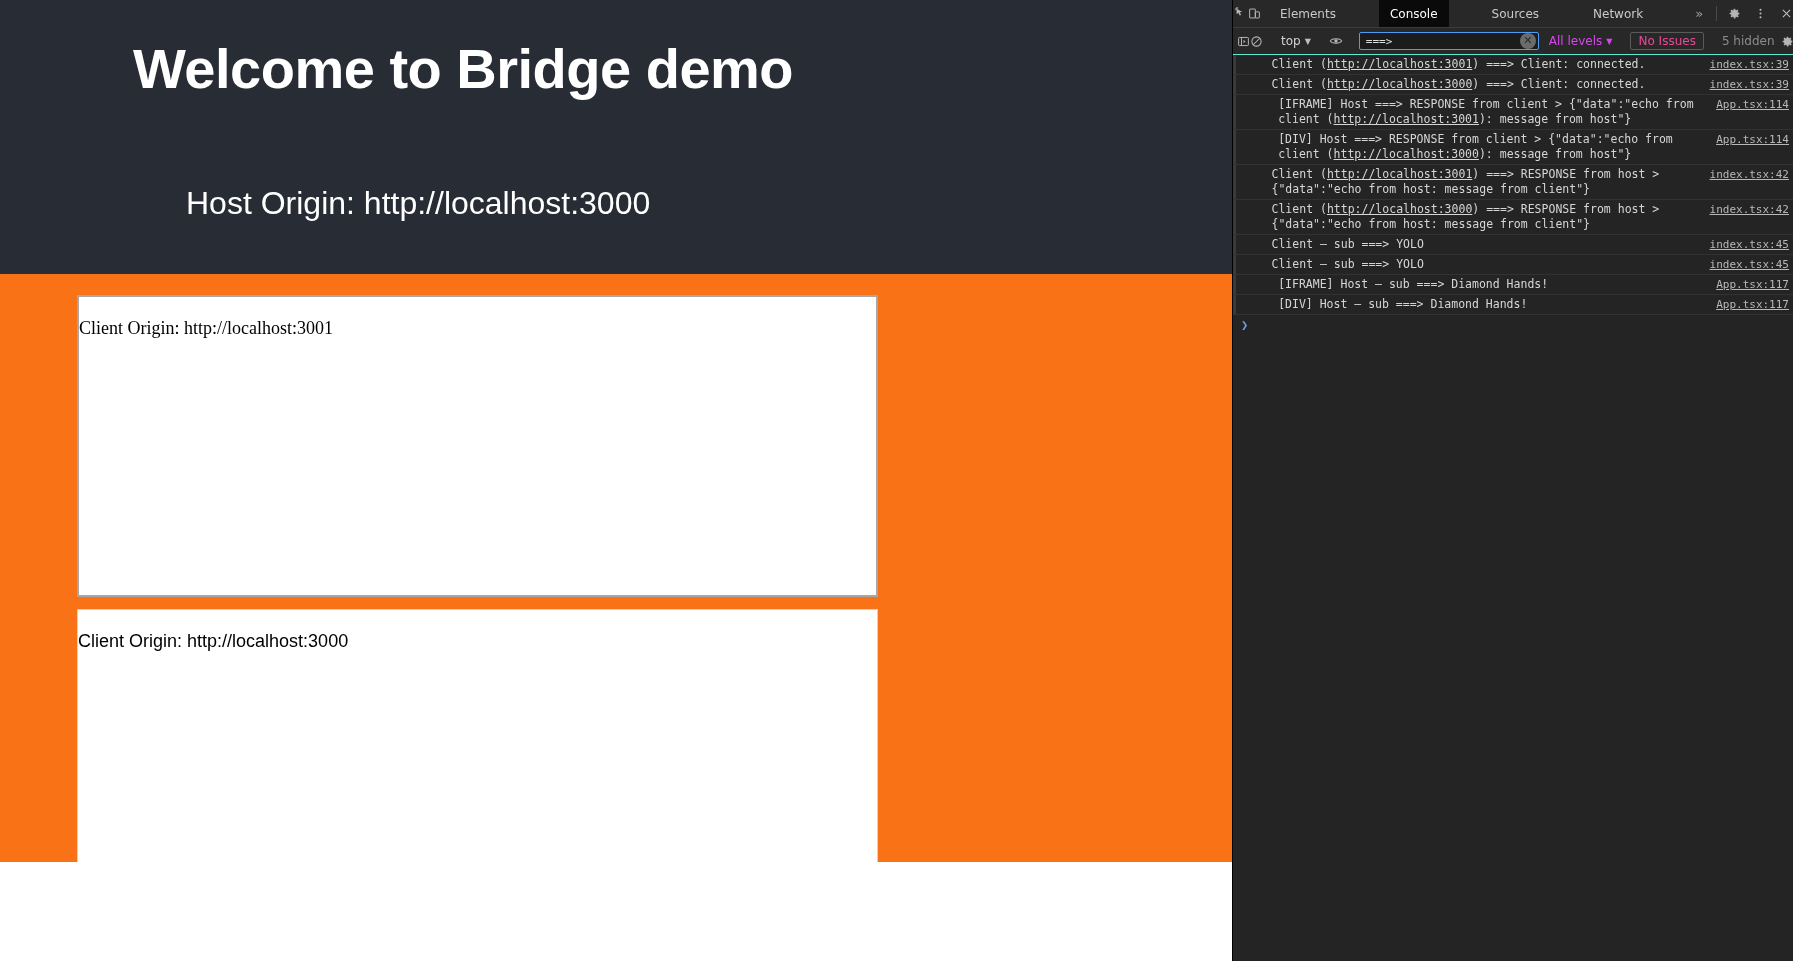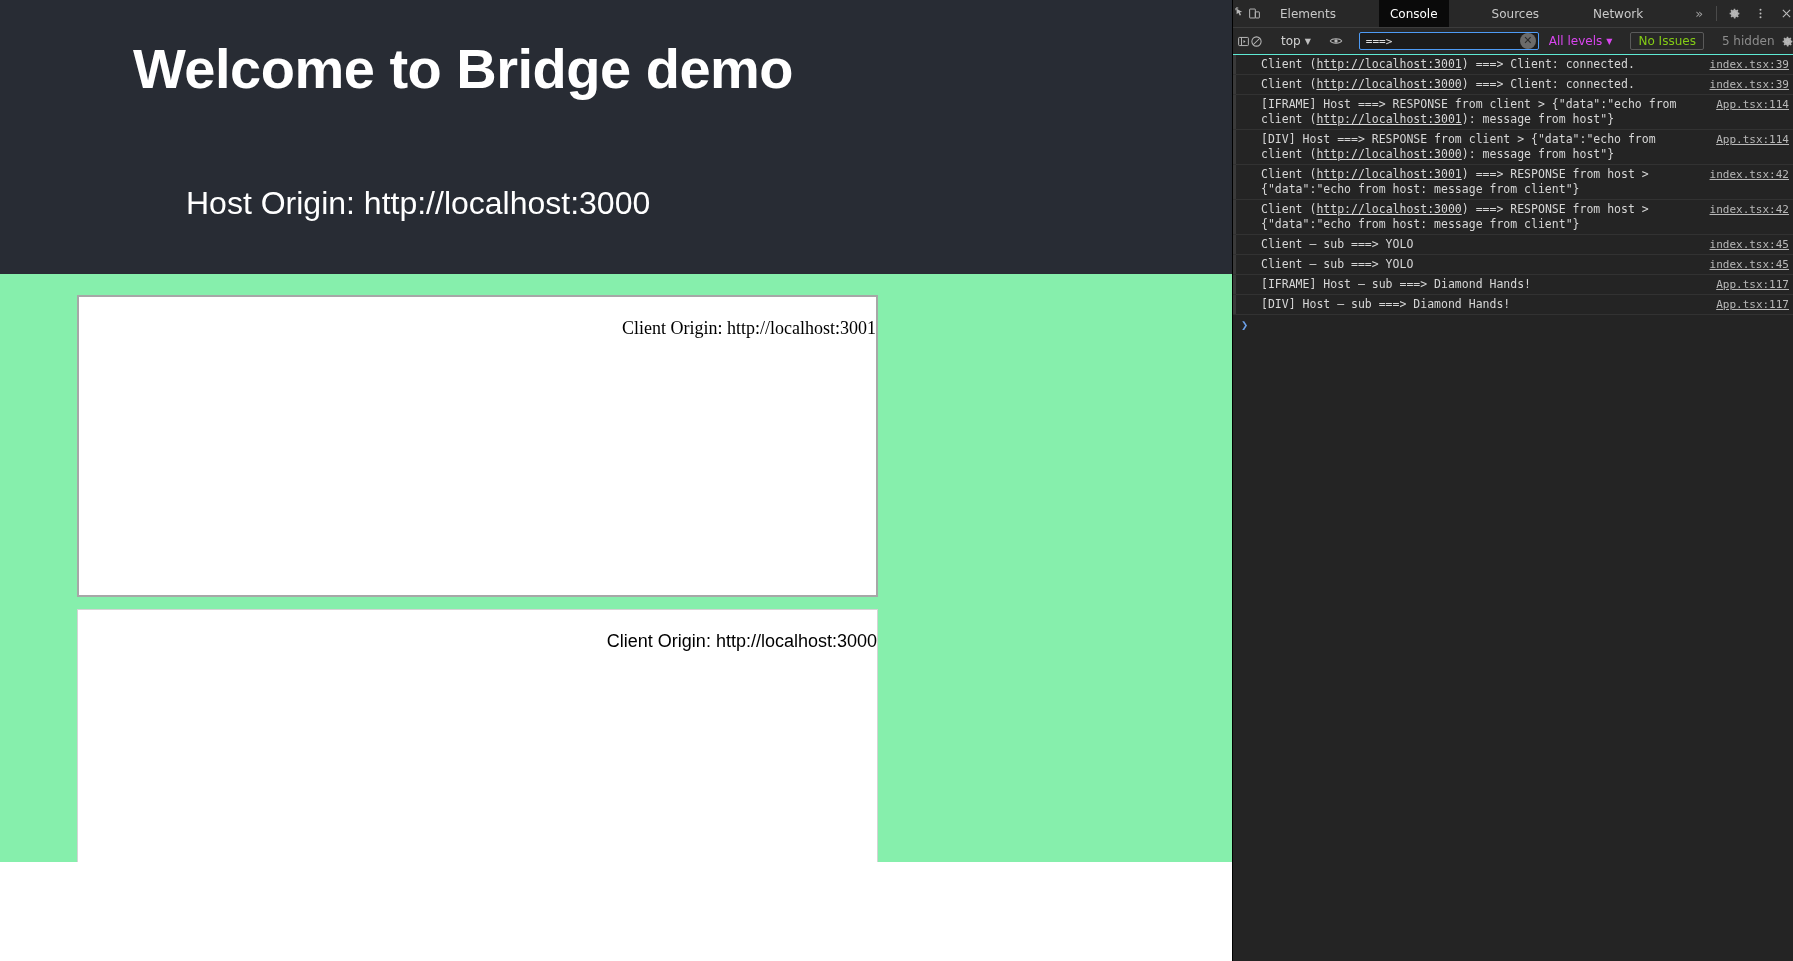--- a/index.html
+++ b/index.html
@@ -17,21 +17,21 @@
     position: absolute;
     inset: 0;
     display: flex;
   }
 
   
   .page {
     position: relative;
     width: 1232px;
     height: 862px;
-    background: #86efac;
+    background: #f97316;
     overflow: hidden;
   }
   .page-header {
     height: 274px;
     background: #282c34;
     color: #ffffff;
     box-sizing: border-box;
     padding-left: 133px;
     padding-top: 38px;
   }
@@ -69,21 +69,21 @@
   }
   .frame-b {
     height: 312px;
     margin-top: 12px;
     border: 1px solid #d4d4d4;
   }
   .frame-body {
     width: 100%;
     height: 100%;
     display: block;
-    text-align: right;
+    text-align: left;
     box-sizing: border-box;
   }
   .frame-a .frame-body {
     padding-top: 21px;
   }
   .frame-b .frame-body {
     padding-top: 21px;
   }
   .client-origin-serif {
     font-family: "Liberation Serif", serif;
@@ -232,21 +232,21 @@
     white-space: nowrap;
   }
   .dt-vsep {
     width: 1px;
     height: 14px;
     background: #4a4a4a;
     margin: 0 6px;
   }
   .dt-pill {
     font-size: 12px;
-    color: #84cc16;
+    color: #ec4899;
     border: 1px solid #5a5a5a;
     border-radius: 2px;
     padding: 1px 7px;
     cursor: pointer;
     white-space: nowrap;
   }
   .dt-hidden {
     font-size: 12px;
     color: #8c8c8c;
     padding: 0 6px;
@@ -265,23 +265,23 @@
     flex: 1;
     background: #242424;
     overflow: hidden;
     font-family: "DejaVu Sans Mono", monospace;
     font-size: 11.5px;
   }
   .log-row {
     position: relative;
     display: flex;
     align-items: flex-start;
-    justify-content: space-between;
+    justify-content: flex-end;
     border-bottom: 1px solid #323232;
-    padding: 2px 4px 2px 28px;
+    padding: 2px 4px 2px 12px;
     min-height: 14px;
     box-sizing: border-box;
     line-height: 15px;
   }
   .log-row::before {
     content: "";
     position: absolute;
     left: 0; top: 0; bottom: 0;
     width: 3px;
     background: #3a3a3a;

